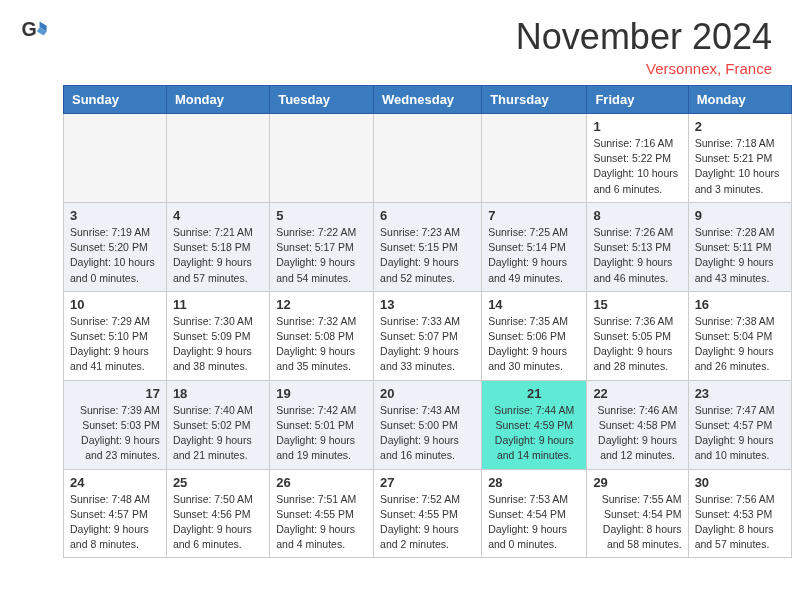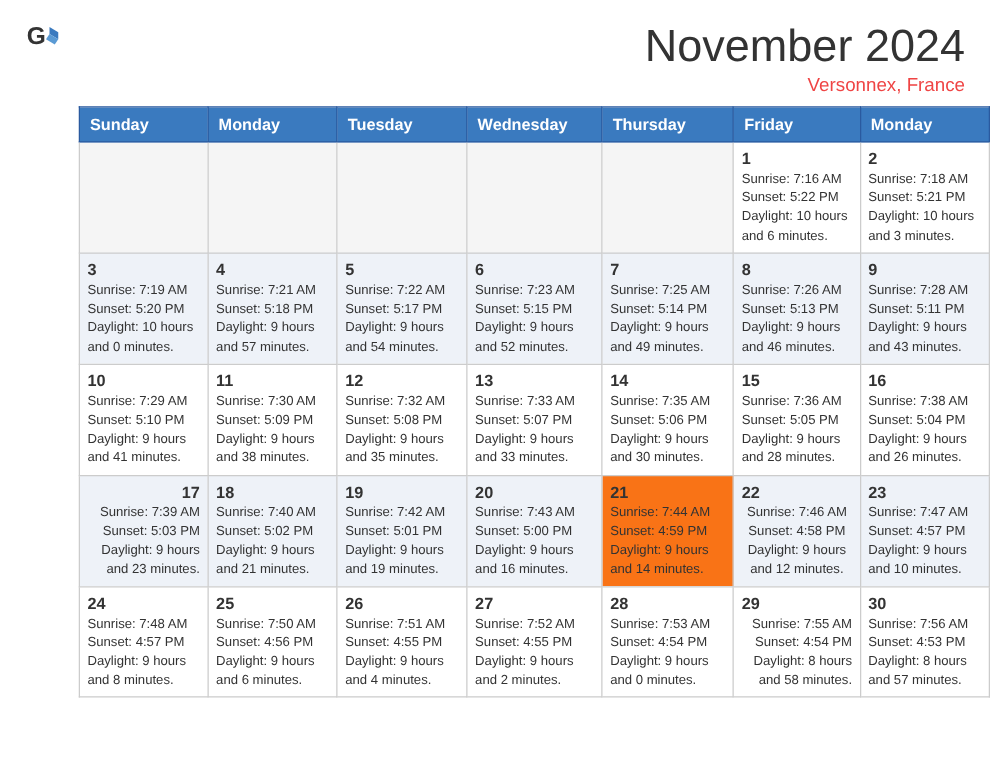--- a/index.html
+++ b/index.html
@@ -210,21 +210,21 @@
 Daylight: 9 hours
 and 19 minutes.</div>
           </td>
           <td style="background: rgb(238, 242, 248);">
             <span class="day-num">20</span>
             <div class="day-info" style="white-space: pre-line;">Sunrise: 7:43 AM
 Sunset: 5:00 PM
 Daylight: 9 hours
 and 16 minutes.</div>
           </td>
-          <td style="background: #f97316;">
+          <td style="background: #5eead4; text-align: center;">
             <span class="day-num">21</span>
             <div class="day-info" style="white-space: pre-line;">Sunrise: 7:44 AM
 Sunset: 4:59 PM
 Daylight: 9 hours
 and 14 minutes.</div>
           </td>
           <td style="background: rgb(238, 242, 248);">
             <span class="day-num">22</span>
             <div class="day-info" style="white-space: pre-line; text-align: center;">Sunrise: 7:46 AM
 Sunset: 4:58 PM

